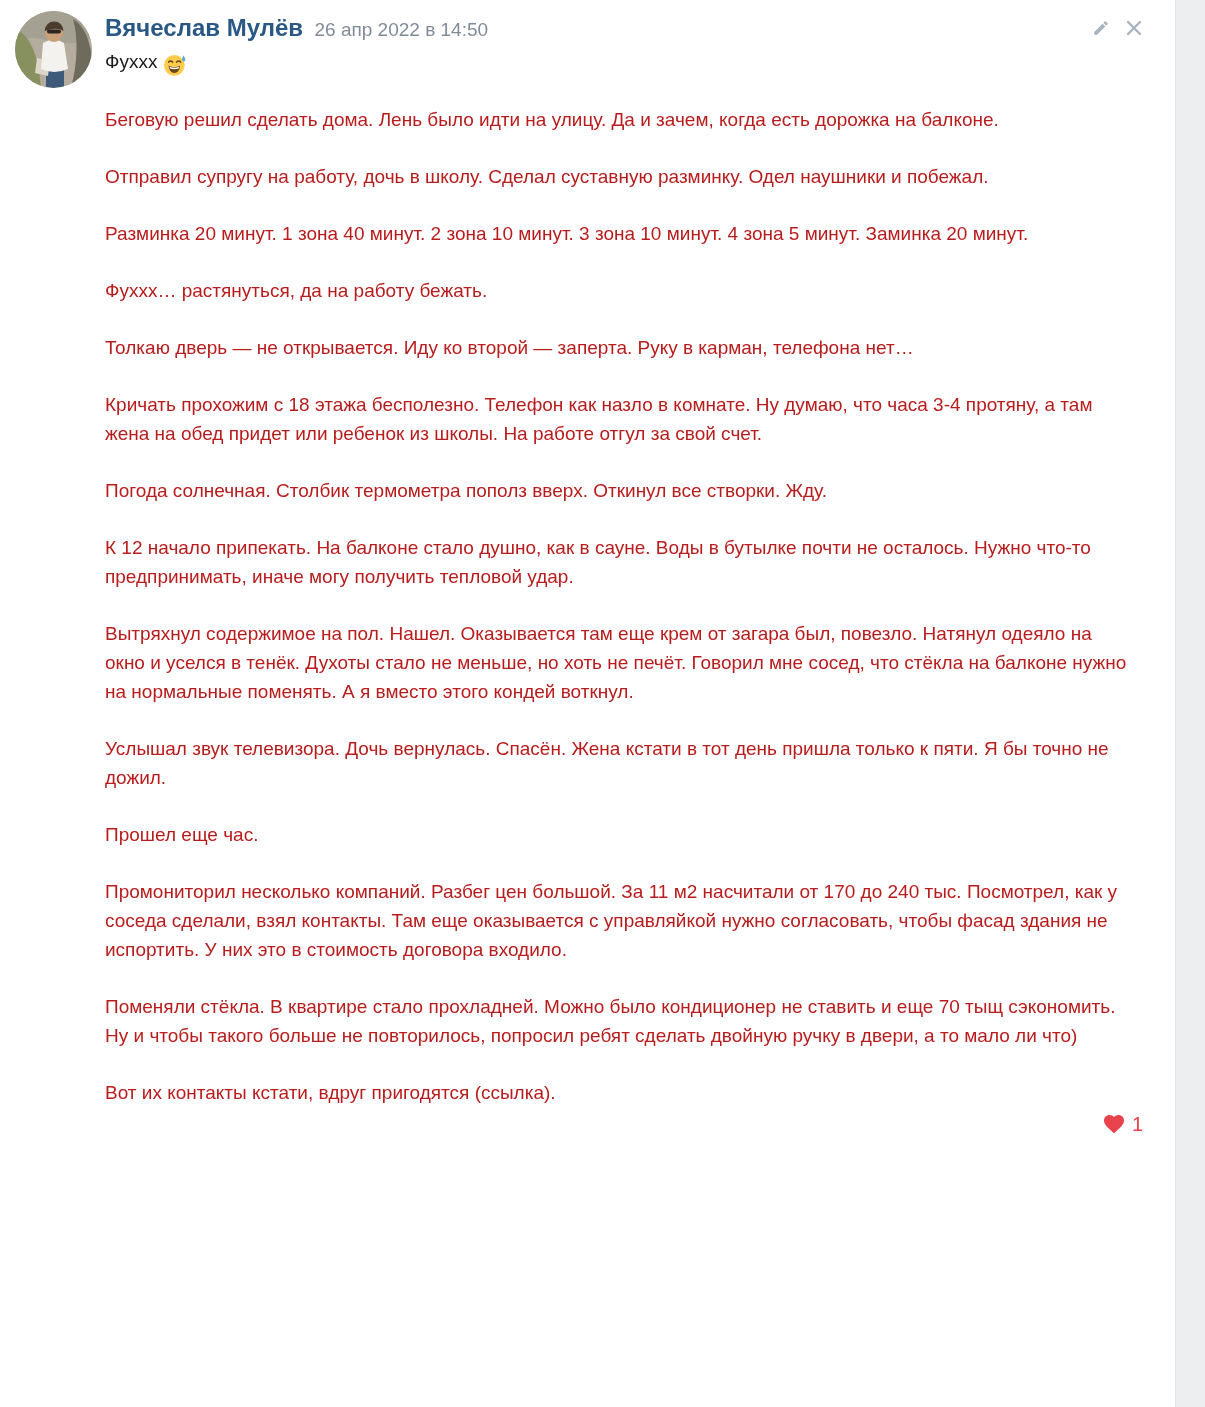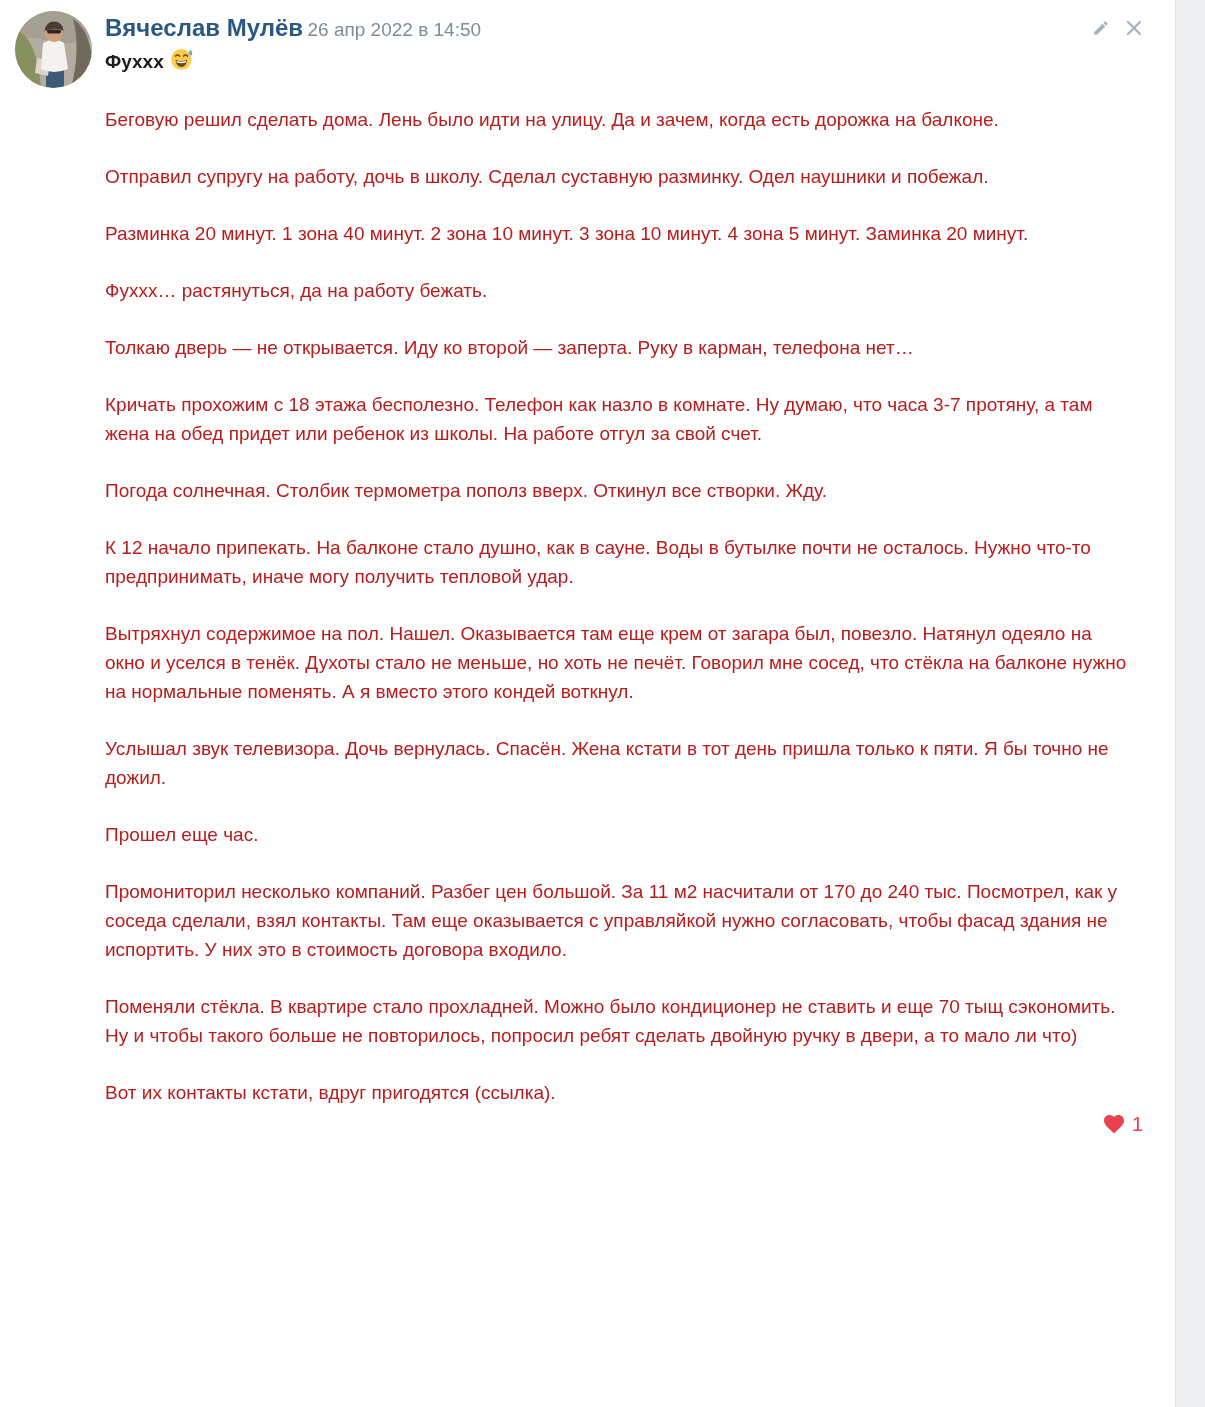--- a/index.html
+++ b/index.html
@@ -28,24 +28,24 @@
     position: absolute; left: 15px; top: 11px;
     width: 77px; height: 77px; border-radius: 50%;
     overflow: hidden; display: block; padding: 0; border: 0;
     background: #b3ac9f; cursor: pointer;
   }
   .author-line { line-height: 28px; white-space: nowrap; }
   .author {
     font-size: 24px; font-weight: 700; color: #2a5885;
     text-decoration: none; cursor: pointer;
   }
-  .date { font-size: 19px; color: #818c99; cursor: pointer; }
+  .date { font-size: 19px; color: #818c99; margin-left: 7px; cursor: pointer; }
   .status-line {
     margin-top: 2px; line-height: 30px; font-size: 19px; color: #1c1c1e;
-    display: flex; align-items: flex-start; gap: 6px; font-weight: bold;
+    display: flex; align-items: flex-end; gap: 6px;
   }
   .emoji { display: inline-flex; width: 24px; height: 24px; }
   .actions {
     position: absolute; left: 1092px; top: 19px;
     display: flex; gap: 15px; align-items: center;
   }
   .icon-btn {
     background: none; border: 0; padding: 0; margin: 0;
     width: 18px; height: 18px; cursor: pointer; display: inline-flex;
   }
@@ -128,21 +128,21 @@
       </span>
     </div>
   </header>
 
   <div>
     <p class="paragraph">Беговую решил сделать дома. Лень было идти на улицу. Да и зачем, когда есть дорожка на балконе.</p>
     <p class="paragraph">Отправил супругу на работу, дочь в школу. Сделал суставную разминку. Одел наушники и побежал.</p>
     <p class="paragraph">Разминка 20 минут. 1 зона 40 минут. 2 зона 10 минут. 3 зона 10 минут. 4 зона 5 минут. Заминка 20 минут.</p>
     <p class="paragraph">Фуххх… растянуться, да на работу бежать.</p>
     <p class="paragraph">Толкаю дверь — не открывается. Иду ко второй — заперта. Руку в карман, телефона нет…</p>
-    <p class="paragraph">Кричать прохожим с 18 этажа бесполезно. Телефон как назло в комнате. Ну думаю, что часа 3-7 протяну, а там жена на обед придет или ребенок из школы. На работе отгул за свой счет.</p>
+    <p class="paragraph">Кричать прохожим с 18 этажа бесполезно. Телефон как назло в комнате. Ну думаю, что часа 3-4 протяну, а там жена на обед придет или ребенок из школы. На работе отгул за свой счет.</p>
     <p class="paragraph">Погода солнечная. Столбик термометра пополз вверх. Откинул все створки. Жду.</p>
     <p class="paragraph">К 12 начало припекать. На балконе стало душно, как в сауне. Воды в бутылке почти не осталось. Нужно что-то предпринимать, иначе могу получить тепловой удар.</p>
     <p class="paragraph">Вытряхнул содержимое на пол. Нашел. Оказывается там еще крем от загара был, повезло. Натянул одеяло на окно и уселся в тенёк. Духоты стало не меньше, но хоть не печёт. Говорил мне сосед, что стёкла на балконе нужно на нормальные поменять. А я вместо этого кондей воткнул.</p>
     <p class="paragraph">Услышал звук телевизора. Дочь вернулась. Спасён. Жена кстати в тот день пришла только к пяти. Я бы точно не дожил.</p>
     <p class="paragraph">Прошел еще час.</p>
     <p class="paragraph">Промониторил несколько компаний. Разбег цен большой. За 11 м2 насчитали от 170 до 240 тыс. Посмотрел, как у соседа сделали, взял контакты. Там еще оказывается с управляйкой нужно согласовать, чтобы фасад здания не испортить. У них это в стоимость договора входило.</p>
     <p class="paragraph">Поменяли стёкла. В квартире стало прохладней. Можно было кондиционер не ставить и еще 70 тыщ сэкономить. Ну и чтобы такого больше не повторилось, попросил ребят сделать двойную ручку в двери, а то мало ли что)</p>
     <p class="paragraph">Вот их контакты кстати, вдруг пригодятся (ссылка).</p>
   </div>
 

